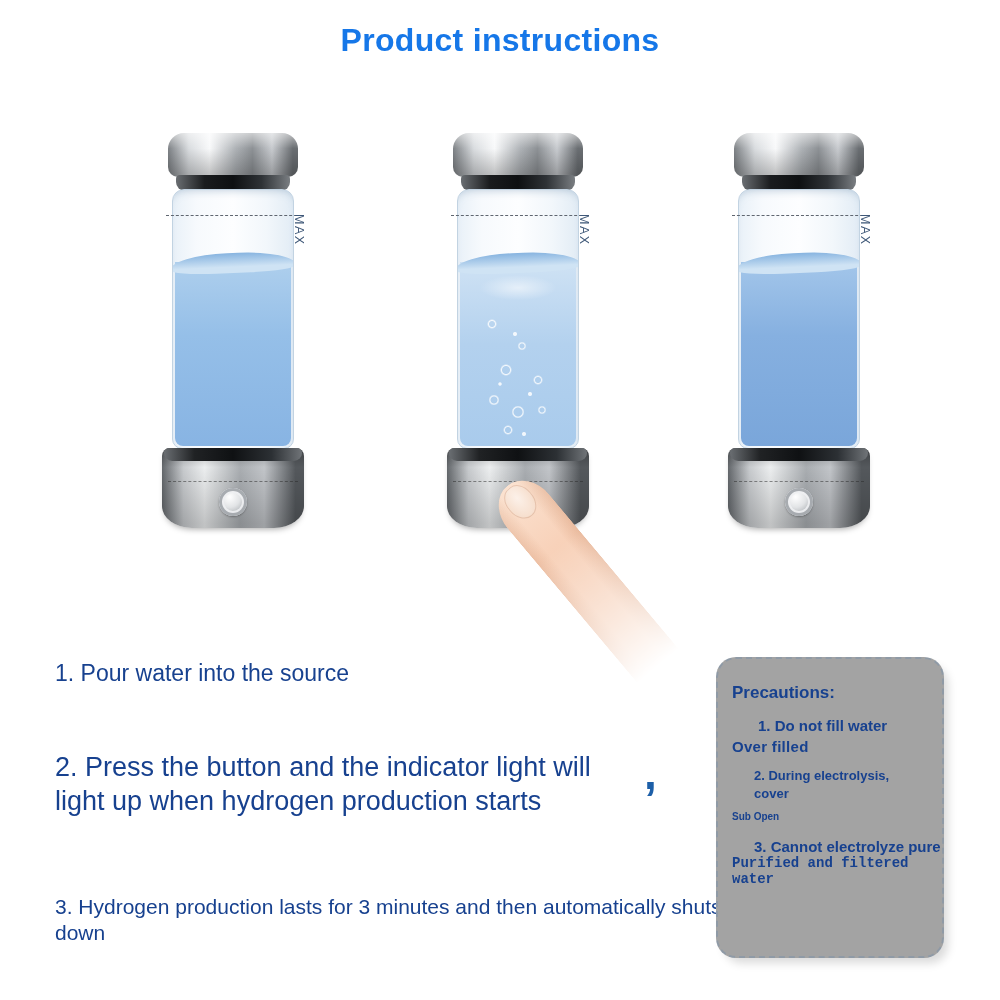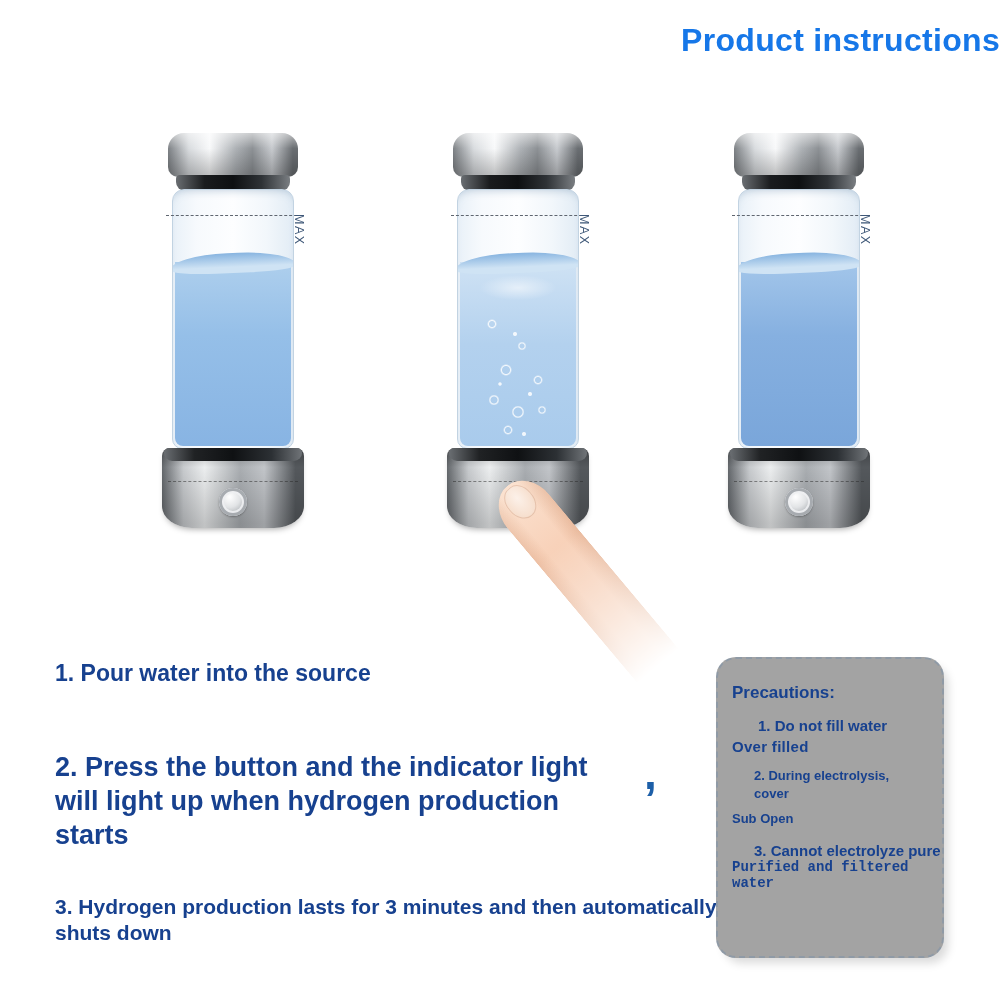--- a/index.html
+++ b/index.html
@@ -6,21 +6,21 @@
     --blue:#1677e8;
     --navy:#17418f;
     --comma:#1d5fa8;
     --maxc:#3f5878;
   }
   *{box-sizing:border-box;margin:0;padding:0;}
   html,body{background:#fff;}
   body{font-family:"Liberation Sans",sans-serif;}
   .canvas{position:relative;width:1000px;height:1000px;background:#fff;overflow:hidden;}
 
-  .title{position:absolute;top:22px;left:0;width:100%;text-align:right;
+  .title{position:absolute;top:22px;left:0;width:100%;text-align:center;
     font-size:32px;font-weight:bold;color:var(--blue);letter-spacing:.3px;}
 
   
   .bottle{position:absolute;top:128px;width:146px;height:402px;}
   .b1{left:160px;} .b2{left:445px;} .b3{left:726px;}
 
   .cap{position:absolute;left:8px;top:5px;width:130px;height:44px;
     border-radius:16px 16px 10px 10px;
     background:
       linear-gradient(to bottom,rgba(255,255,255,.55),rgba(255,255,255,0) 35%,rgba(0,0,0,.22) 92%),
@@ -85,36 +85,36 @@
     border-radius:27px 27px 20px 20px / 34px 34px 16px 16px;
     background:
       linear-gradient(to right,rgba(195,125,85,.22),rgba(0,0,0,0) 28%,rgba(0,0,0,0) 68%,rgba(195,125,85,.28)),
       linear-gradient(to bottom,#fbe2d0,#f8d2ba 30%,#f4c7ab 70%,#f2c3a6);}
   .fingernail{position:absolute;left:13px;top:3px;width:28px;height:36px;
     border-radius:46% 46% 50% 50%;
     background:radial-gradient(ellipse at 50% 35%,#fcf1e9,#f6ddcb 75%,#eecdb8);
     box-shadow:inset 0 0 0 1px rgba(210,160,130,.45);}
 
   
-  .step{position:absolute;color:var(--navy);font-weight:bold;}
+  .step{position:absolute;color:var(--navy);font-weight:normal;}
   .step1{left:55px;top:660px;font-size:23px;}
   .step2{left:55px;top:750px;width:580px;font-size:27px;line-height:1.26;}
   .comma{position:absolute;left:644px;top:746px;font-size:46px;font-weight:bold;color:var(--comma);}
   .step3{left:55px;top:894px;width:668px;font-size:21px;line-height:1.26;}
 
   
   .precautions{position:absolute;left:716px;top:657px;width:228px;height:301px;background:#a3a3a3;
     border:2px dashed #8f9aa6;border-radius:20px;
     box-shadow:6px 7px 10px -2px rgba(0,0,0,.15);}
   .precautions div{color:var(--navy);font-weight:bold;}
   .p-heading{margin:24px 0 0 14px;font-size:17px;}
   .l1{margin:14px 0 0 40px;font-size:15px;}
   .l2{margin:4px 0 0 14px;font-size:15px;letter-spacing:.3px;}
   .l3{margin:12px 0 0 36px;font-size:13px;width:162px;line-height:1.35;}
-  .l4{margin:9px 0 0 14px;font-size:13px;}
+  .l4{margin:9px 0 0 14px;font-size:10px;}
   .l5{margin:16px 0 0 36px;font-size:15px;white-space:nowrap;}
   .l6{margin:0 0 0 14px;font-size:14px;font-family:Liberation Mono, monospace;}
 </style>
 </head>
 <body>
 
 <div class="canvas">
 
   <h1 class="title">Product instructions</h1>
 

